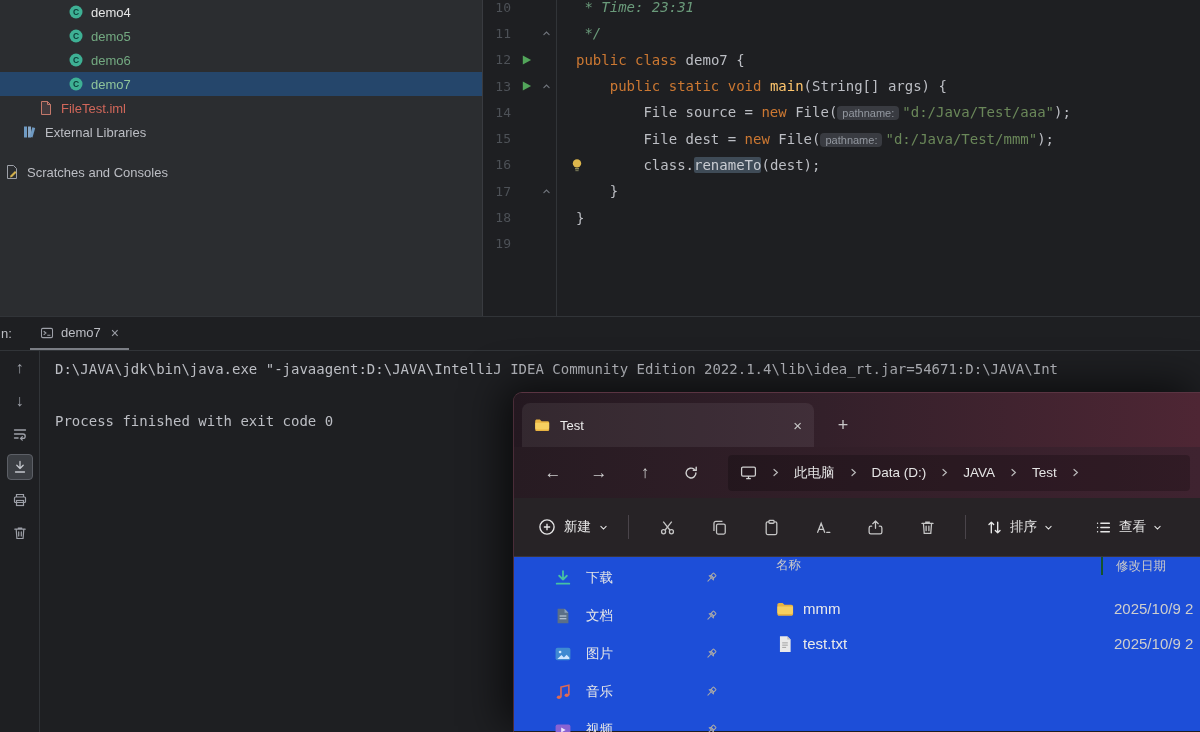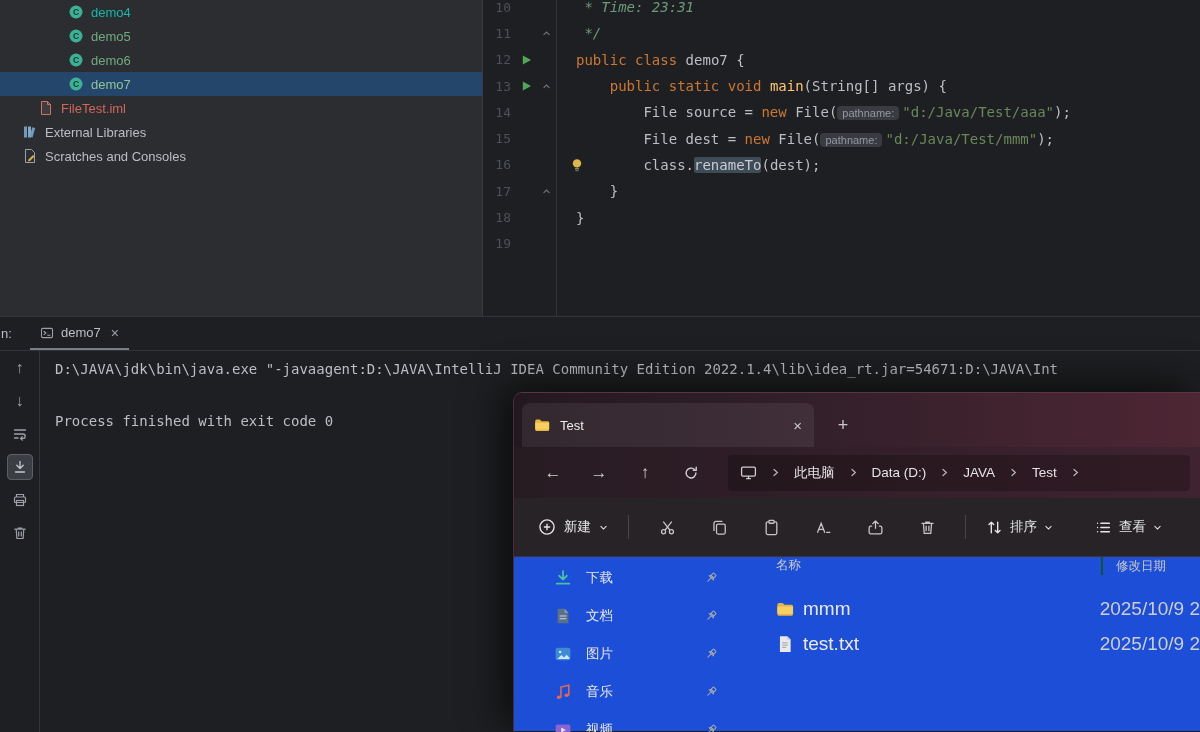--- a/index.html
+++ b/index.html
@@ -67,40 +67,40 @@
   .xgroup{display:flex;align-items:center;gap:7px;font-size:13.5px;padding:6px 8px;color:#e6e6e6}
   .xgroup.view{margin-left:26px}
   .xbody{height:174px;display:flex;background:#1d4ed8}
   .xsidebar{width:232px;padding-top:2px;flex:none}
   .xsitem{height:38px;display:flex;align-items:center;gap:14px;padding:0 28px 0 40px;font-size:13.5px;color:#e6e6e6}
   .xsitem .pin{margin-left:auto;color:#a8a8a8}
   .xmain{flex:1;padding-left:30px;overflow:hidden}
   .xhead{height:34px;display:flex;align-items:flex-start;font-size:12.5px;color:#cacaca}
   .xhead .c1{width:325px}
   .xhead .c2{border-left:2px solid #14532d;padding-left:13px;height:18px;display:flex;align-items:center}
-  .xrow{height:35px;display:flex;align-items:center;font-size:19px}
+  .xrow{height:35px;display:flex;align-items:center;font-size:15px}
   .xname-col{width:325px;display:flex;align-items:center;gap:9px;color:#eaeaea}
   .xdate-col{padding-left:13px;color:#cecece;white-space:nowrap}
 </style>
 </head>
 <body>
 
 <div class="stage">
 
   <div class="ide-top">
     <div class="project-panel">
       <div id="tree">
           <div class="tree-row" style="padding-left: 68px;">
             <span class="icon i16">
               <svg viewBox="0 0 16 16">
                 <circle cx="8" cy="8" r="6.5" fill="#3eb094"></circle>
                 <text x="8" y="11" font-size="8.5" font-weight="bold" text-anchor="middle" fill="#0b3b36" font-family="sans-serif">C</text>
               </svg>
             </span>
-            <span class="tree-label" style="color: #14b8a6;">demo4</span>
+            <span class="tree-label" style="color: #e5e5e5;">demo4</span>
           </div>
           <div class="tree-row" style="padding-left: 68px;">
             <span class="icon i16">
               <svg viewBox="0 0 16 16">
                 <circle cx="8" cy="8" r="6.5" fill="#3eb094"></circle>
                 <text x="8" y="11" font-size="8.5" font-weight="bold" text-anchor="middle" fill="#0b3b36" font-family="sans-serif">C</text>
               </svg>
             </span>
             <span class="tree-label" style="color: rgb(115, 169, 129);">demo5</span>
           </div>
@@ -134,21 +134,21 @@
           <div class="tree-row" style="padding-left: 22px;">
             <span class="icon i16">
               <svg viewBox="0 0 16 16">
                 <rect x="2" y="2.5" width="3" height="11" fill="#6f9ac2"></rect>
                 <rect x="6" y="2.5" width="3" height="11" fill="#87a7c6"></rect>
                 <path d="M10.3 3.2l2.9.8-2.7 9.6-2.9-.8z" fill="#6f9ac2"></path>
               </svg>
             </span>
             <span class="tree-label" style="color: rgb(188, 190, 196);">External Libraries</span>
           </div>
-          <div class="tree-row" style="padding-left: 22px;">
+          <div class="tree-row" style="padding-left: 4px; margin-top: 16px;">
             <span class="icon i16">
               <svg viewBox="0 0 16 16">
                 <path d="M3.5 1.5h6l3 3v10h-9z" fill="none" stroke="#9da0a8"></path>
                 <path d="M6.5 11.5l4.5-4.5 1.5 1.5-4.5 4.5-2 .5z" fill="#d2b04c"></path>
               </svg>
             </span>
             <span class="tree-label" style="color: rgb(188, 190, 196);">Scratches and Consoles</span>
           </div>
         </div>
     </div>

